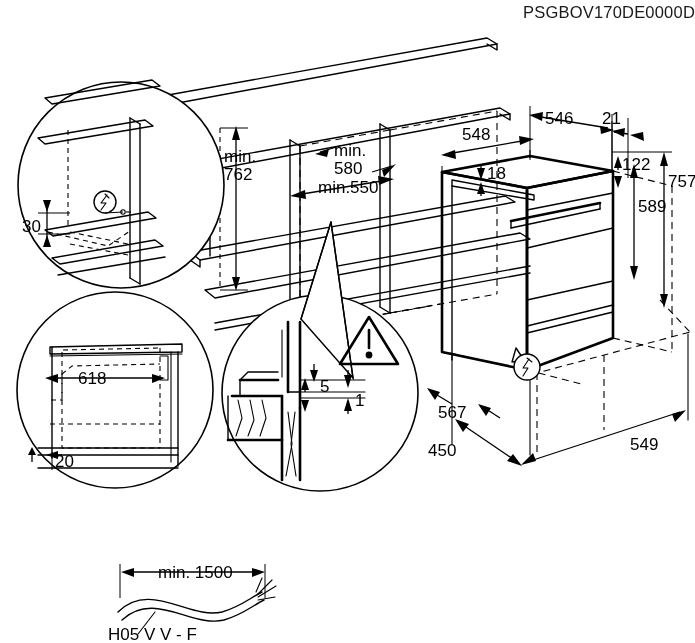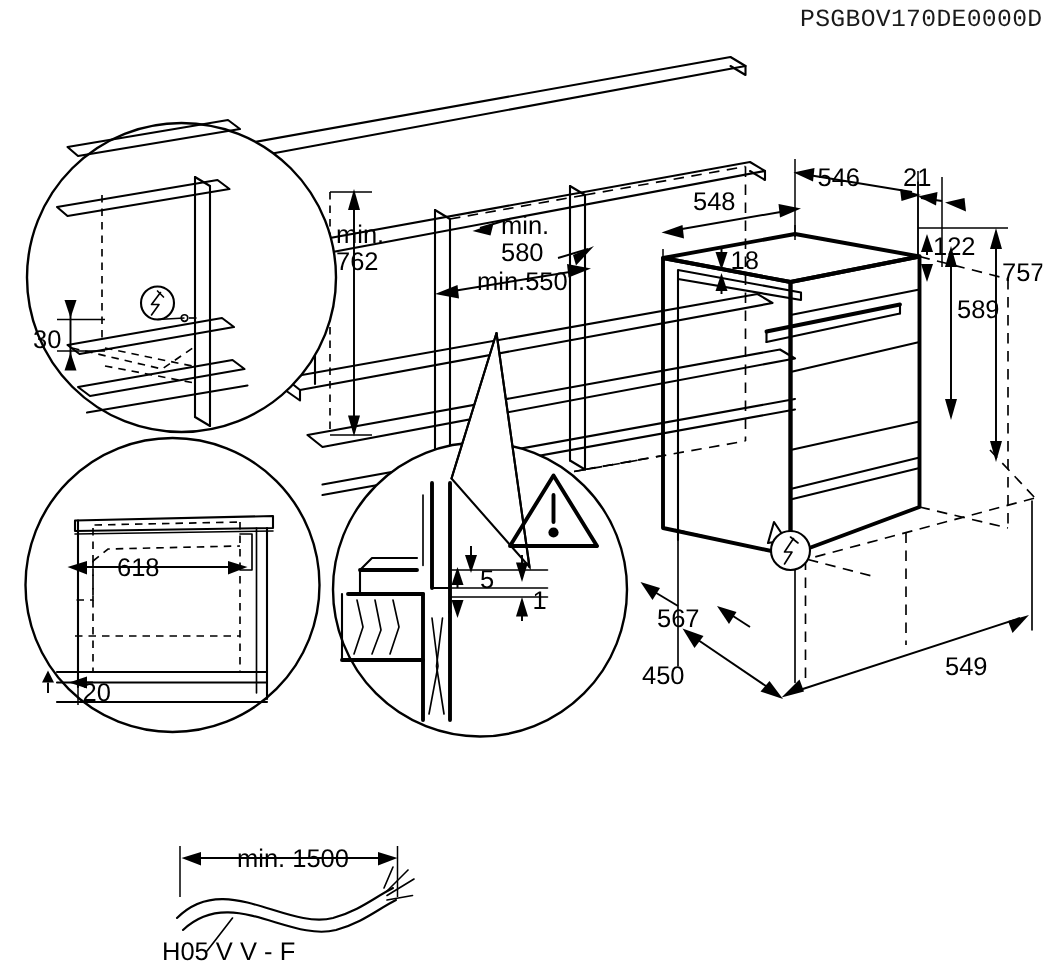--- a/index.html
+++ b/index.html
@@ -460,16 +460,16 @@
       <path class="solid-thin" d="M 258 600 L 275 597"></path>
       <path class="solid-thin" d="M 256 592 L 262 578"></path>
 
       <path class="solid-thin" d="M 155 612 L 138 634"></path>
       <text class="cable-text" x="108" y="640">H05 V V - F</text>
     </g>
 
   </svg>
 
   <div style="position:absolute; right:0px; top:3px; white-space:nowrap; overflow:hidden; width:240px; text-align:right;">
-    <span class="code-text" style="font-size:16.5px; color:#1a1a1a; font-family:Liberation Mono, monospace;margin-left:47px;">PSGBOV170DE0000D</span>
+    <span class="code-text" style="font-size:16.5px; color:#1a1a1a; font-family:Liberation Sans, sans-serif;margin-left:47px;">PSGBOV170DE0000D</span>
   </div>
 
 </div>
 
 </body></html>

